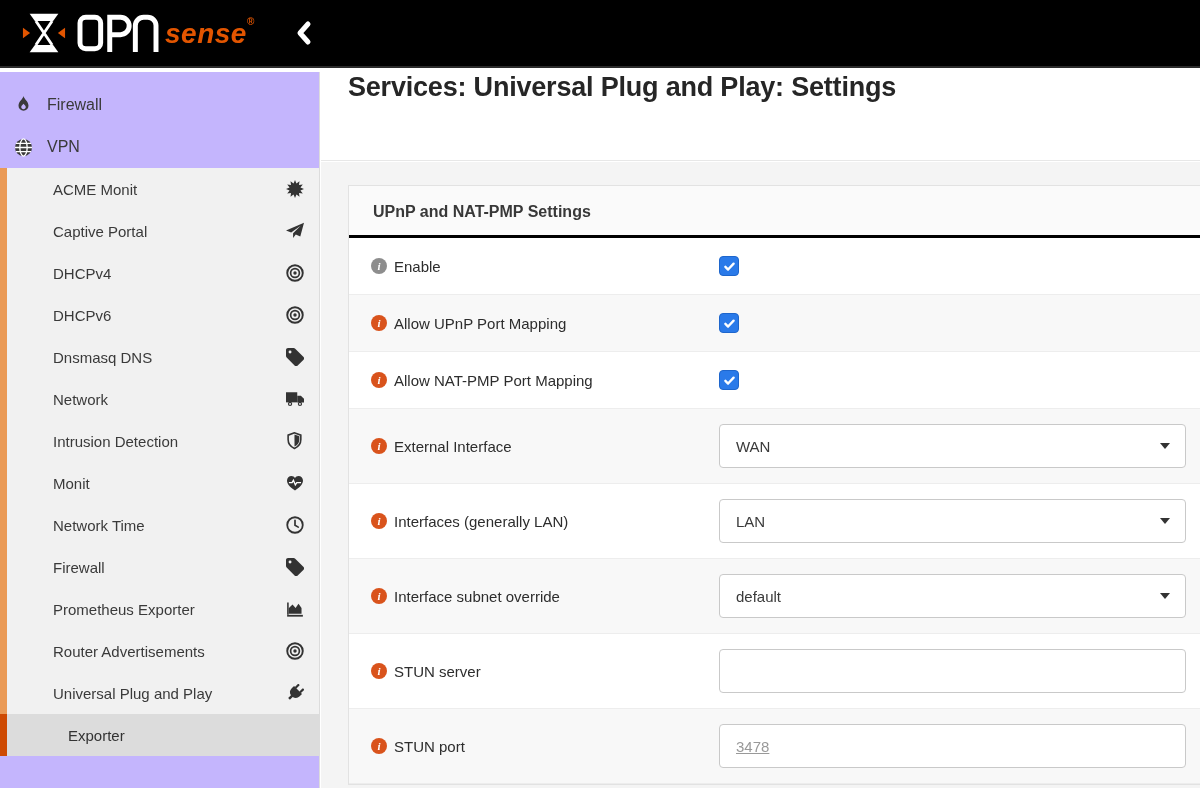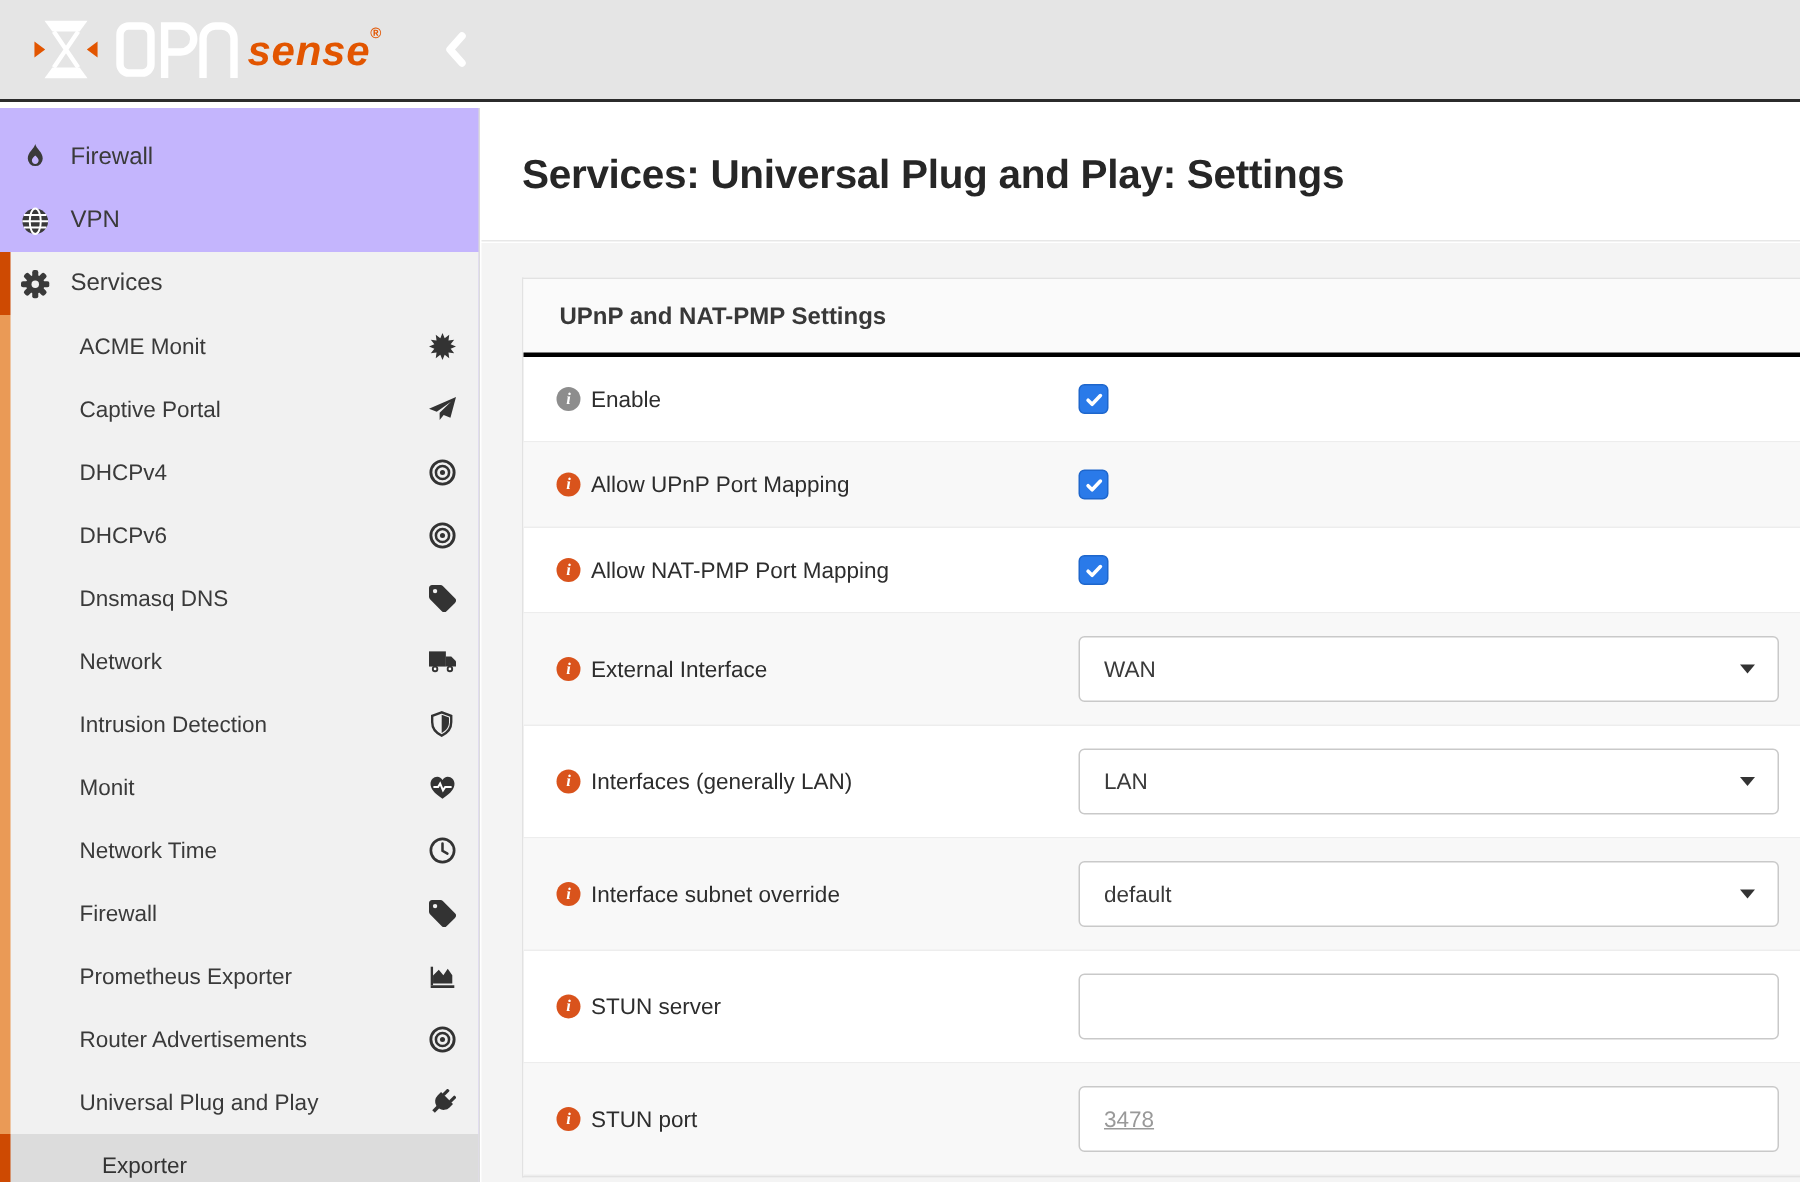--- a/index.html
+++ b/index.html
@@ -1,20 +1,20 @@
 <!DOCTYPE html>
 <html><head>
 <meta charset="utf-8">
 <style>
   * { margin:0; padding:0; box-sizing:border-box; }
   html,body { width:1200px; height:788px; overflow:hidden; background:#fff;
     font-family:"Liberation Sans", sans-serif; }
 
   
-  .topbar { height:68px; background:#e5e5e5; border-bottom:2px solid #2b2b2b;
+  .topbar { height:68px; background:#000000; border-bottom:2px solid #2b2b2b;
     display:flex; align-items:center; }
   .brand { display:flex; align-items:center; padding-left:22px; cursor:pointer; }
   .brand-mark { width:44px; height:44px; }
   .brand-opn { height:38px; width:92px; margin-left:6px; }
   .brand-sense { color:#e25500; font-weight:bold; font-style:italic; font-size:28px;
     letter-spacing:.5px; margin-left:1px; }
   .brand-reg { color:#e25500; font-size:10px; vertical-align:18px; font-style:normal; }
   .collapse-btn { margin-left:38px; width:22px; height:26px; cursor:pointer; }
 
   
@@ -28,21 +28,21 @@
   .sub-item { height:42px; display:flex; align-items:center; border-left:7px solid #ea9a56;
     padding-left:46px; font-size:15px; color:#3a3a3a; position:relative; cursor:pointer; }
   .sub-item .right-icn { position:absolute; right:15px; width:18px; height:18px; color:#333;
     display:inline-flex; }
   .leaf-item { height:42px; display:flex; align-items:center; border-left:7px solid #ce4a02;
     background:#dcdcdc; padding-left:61px; font-size:15px; color:#333; cursor:pointer; }
 
   
   .main { position:absolute; top:72px; left:321px; right:0; bottom:0; }
   .titlebar { height:89px; background:#fff; border-bottom:1px solid #e7e7e7;
-    display:flex; align-items:center; padding-left:27px; }
+    display:flex; padding-left:27px; }
   .page-title { font-size:27px; font-weight:bold; color:#262626; letter-spacing:-.2px; }
   .content { position:absolute; top:90px; left:0; right:0; bottom:0; background:#f4f4f4;
     padding:23px 0 0 27px; }
   .panel { background:#fff; border:1px solid #e2e2e2; border-right:none; }
   .panel-hd { height:52px; line-height:51px; background:#fafafa; border-bottom:3px solid #000000;
     padding:0 24px; font-size:16px; font-weight:bold; color:#383838; }
   .prow { display:flex; align-items:center; border-bottom:1px solid #ededed; }
   .rows .prow:nth-child(even) { background:#f8f8f8; }
   .prow.chk { height:57px; }
   .prow.ctl { height:75px; }
@@ -111,37 +111,20 @@
           <circle cx="8" cy="8" r="7.2" fill="currentColor"></circle>
           <g stroke="#fff" stroke-width="1.1" fill="none">
             <ellipse cx="8" cy="8" rx="3.1" ry="7.2"></ellipse>
             <path d="M.8 8h14.4M1.7 4.5h12.6M1.7 11.5h12.6"></path>
           </g>
         </svg>
       </span>
       <span>VPN</span>
     </div>
     <div class="grp">
-      <div class="side-item grp-head">
-        <span class="icn">
-          <svg viewBox="0 0 16 16">
-            <g transform="translate(8 8)">
-              <g fill="currentColor">
-                <rect x="-1.7" y="-8" width="3.4" height="16" rx="1.2"></rect>
-                <rect x="-1.7" y="-8" width="3.4" height="16" rx="1.2" transform="rotate(45)"></rect>
-                <rect x="-1.7" y="-8" width="3.4" height="16" rx="1.2" transform="rotate(90)"></rect>
-                <rect x="-1.7" y="-8" width="3.4" height="16" rx="1.2" transform="rotate(135)"></rect>
-                <circle r="5.2"></circle>
-              </g>
-              <circle r="2.1" fill="#f1f1f1"></circle>
-            </g>
-          </svg>
-        </span>
-        <span>Services</span>
-      </div>
       <div class="sub-item">
         <span>ACME Monit</span>
         <span class="right-icn">
           <svg viewBox="0 0 16 16" fill="currentColor">
             <polygon points="16,8 12.83,9.29 14.93,12 11.54,11.54 12,14.93 9.29,12.83 8,16 6.71,12.83 4,14.93 4.46,11.54 1.07,12 3.17,9.29 0,8 3.17,6.71 1.07,4 4.46,4.46 4,1.07 6.71,3.17 8,0 9.29,3.17 12,1.07 11.54,4.46 14.93,4 12.83,6.71"></polygon>
           </svg>
         </span>
       </div>
       <div class="sub-item">
         <span>Captive Portal</span>

